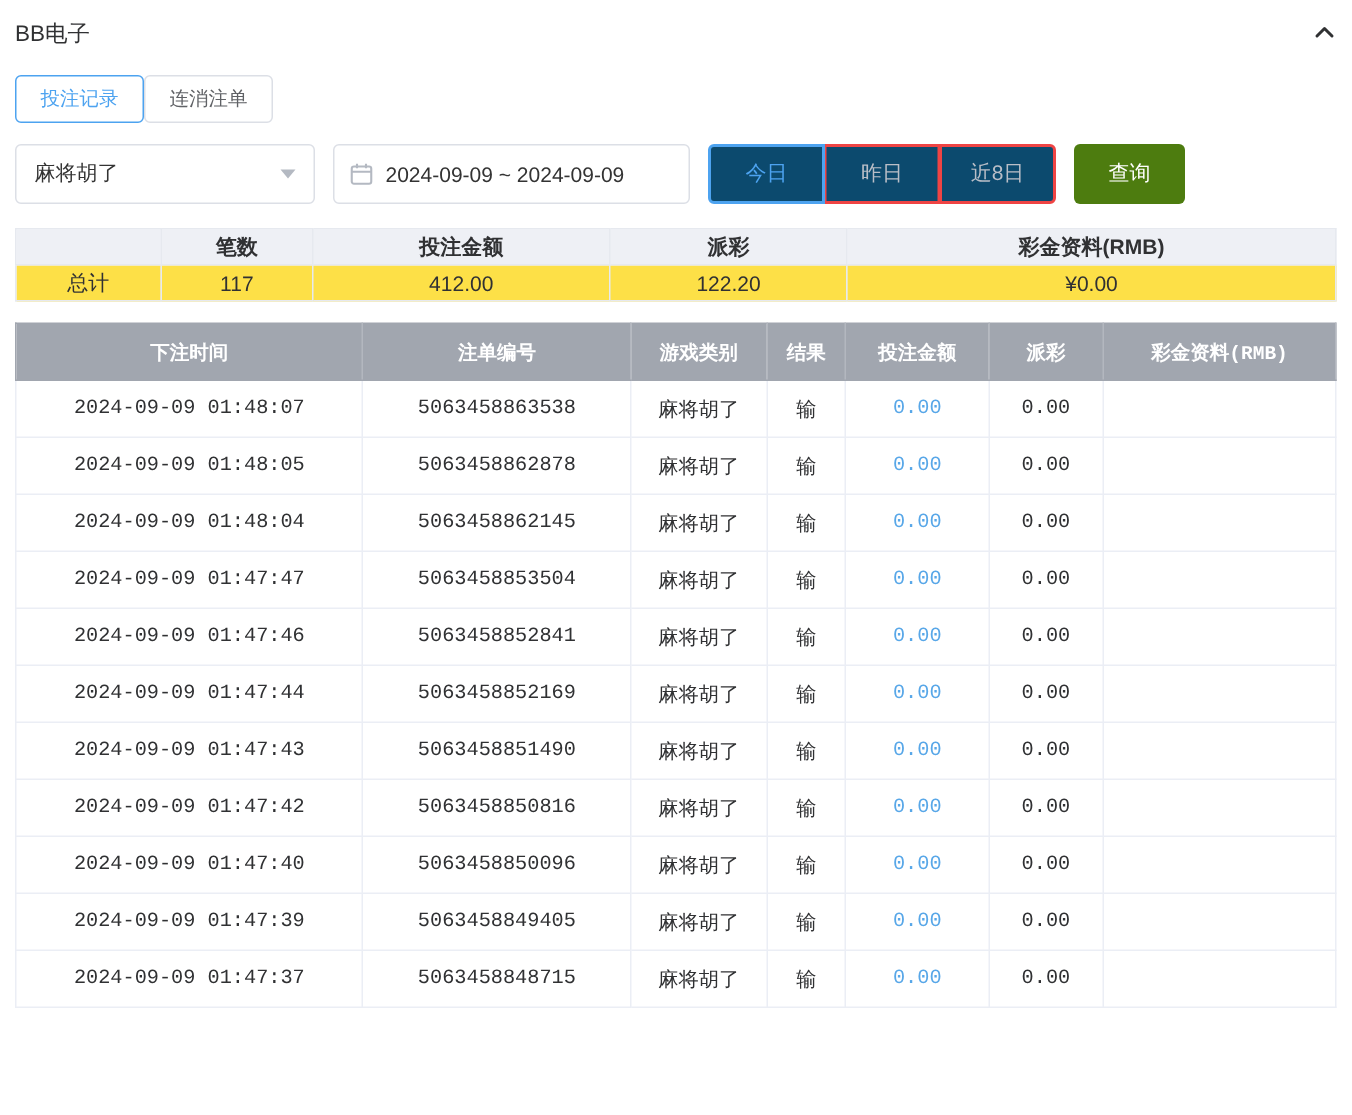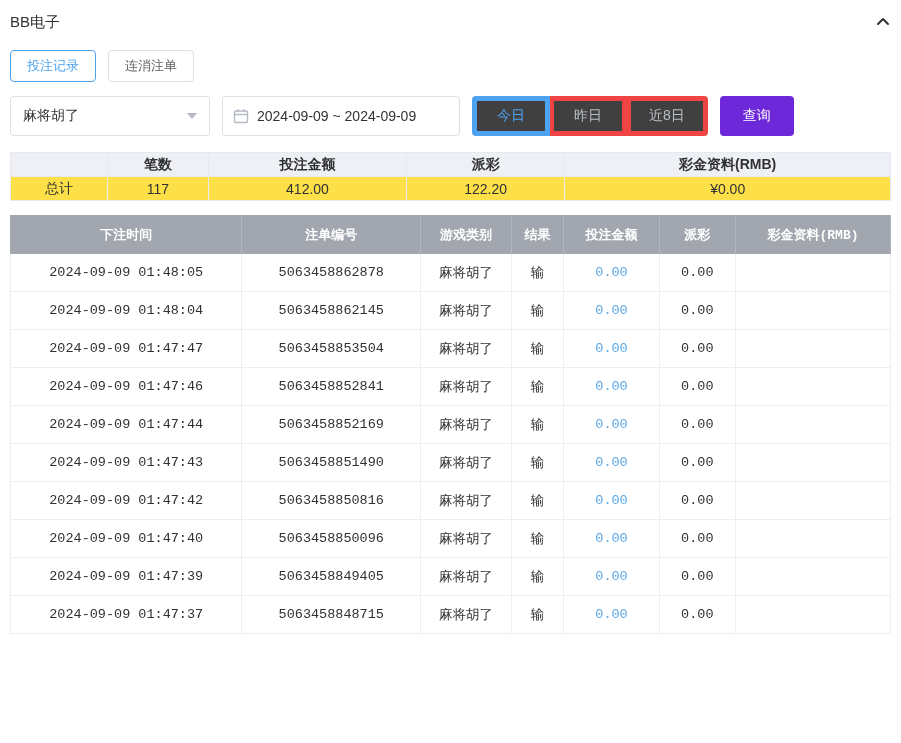--- a/index.html
+++ b/index.html
@@ -6,36 +6,36 @@
   html, body { width: 901px; height: 743px; overflow: hidden; background: #fff; }
   body { font-family: "Liberation Sans", "DejaVu Sans", sans-serif; color: #333; font-size: 14px; }
   .panel { padding: 8px 10px 0 10px; }
 
   
   .panel-header { display: flex; align-items: center; justify-content: space-between; height: 28px; }
   .panel-title { font-size: 15px; font-weight: normal; color: #303133; }
   .collapse-icon { width: 16px; height: 16px; cursor: pointer; display: inline-flex; align-items: center; justify-content: center; }
 
   
-  .tabs { display: flex; gap: 12px; margin-top: 14px; }
+  .tabs { display: flex; margin-top: 14px; }
   .tab-btn { height: 32px; padding: 0 16px; border-radius: 4px; background: #fff; border: 1px solid #dcdfe6; color: #606266; font-size: 13px; cursor: pointer; display: inline-flex; align-items: center; }
   .tab-btn.active { border-color: #4da3f0; color: #4da3f0; }
 
   
   .filter-row { display: flex; align-items: center; margin-top: 14px; gap: 12px; }
   .select-box { width: 200px; height: 40px; border: 1px solid #dcdfe6; border-radius: 4px; display: flex; align-items: center; justify-content: space-between; padding: 0 12px; cursor: pointer; background: #fff; }
   .select-box .caret { width: 0; height: 0; border-left: 5px solid transparent; border-right: 5px solid transparent; border-top: 6px solid #b4b9c2; }
   .date-box { width: 238px; height: 40px; border: 1px solid #dcdfe6; border-radius: 4px; display: flex; align-items: center; padding: 0 10px; gap: 8px; background: #fff; cursor: pointer; }
   .date-box svg { flex: 0 0 auto; }
   .btn-group { display: flex; }
-  .range-btn { height: 40px; min-width: 78px; padding: 0 18px; background: #404040; border: 5px solid #ef4444; color: #b9bec7; font-size: 14px; cursor: pointer; margin-left: -1px; }
+  .range-btn { height: 40px; min-width: 78px; padding: 0 18px; background: #0c4a6e; border: 2px solid #ef4444; color: #b9bec7; font-size: 14px; cursor: pointer; margin-left: -1px; }
   .range-btn:first-child { margin-left: 0; border-radius: 4px 0 0 4px; }
   .range-btn:last-child { border-radius: 0 4px 4px 0; }
   .range-btn.active { border-color: #4da3f0; color: #4da3f0; position: relative; z-index: 1; }
-  .search-btn { height: 40px; width: 74px; background: #6d28d9; color: #fff; border: none; border-radius: 4px; font-size: 14px; cursor: pointer; }
+  .search-btn { height: 40px; width: 74px; background: #4d7c0f; color: #fff; border: none; border-radius: 4px; font-size: 14px; cursor: pointer; }
 
   
   .summary-table { width: 100%; border-collapse: collapse; margin-top: 16px; table-layout: fixed; }
   .summary-table th, .summary-table td { border: 1px solid #e6e9ef; text-align: center; height: 24px; font-size: 14px; }
   .summary-table th { background: #eef0f5; color: #303133; font-weight: bold; }
   .summary-table td { color: #303133; background: #fde047; }
 
   
   .bet-table { width: 100%; border-collapse: collapse; margin-top: 14px; table-layout: fixed; font-family: Liberation Mono, monospace; }
   .bet-table th { background: #a1a6af; color: #fff; font-weight: bold; height: 38px; font-size: 13px; text-align: center; border: 1px solid #a1a6af; border-right-color: #b3b7bf; }
@@ -130,20 +130,29 @@
         <th>注单编号</th>
         <th>游戏类别</th>
         <th>结果</th>
         <th>投注金额</th>
         <th>派彩</th>
         <th>彩金资料(RMB)</th>
       </tr>
     </thead>
     <tbody>
         <tr>
+          <td>2024-09-09 01:48:07</td>
+          <td>5063458863538</td>
+          <td>麻将胡了</td>
+          <td>输</td>
+          <td><a class="amount-link">0.00</a></td>
+          <td>0.00</td>
+          <td></td>
+        </tr>
+        <tr>
           <td>2024-09-09 01:48:05</td>
           <td>5063458862878</td>
           <td>麻将胡了</td>
           <td>输</td>
           <td><a class="amount-link">0.00</a></td>
           <td>0.00</td>
           <td></td>
         </tr>
         <tr>
           <td>2024-09-09 01:48:04</td>

